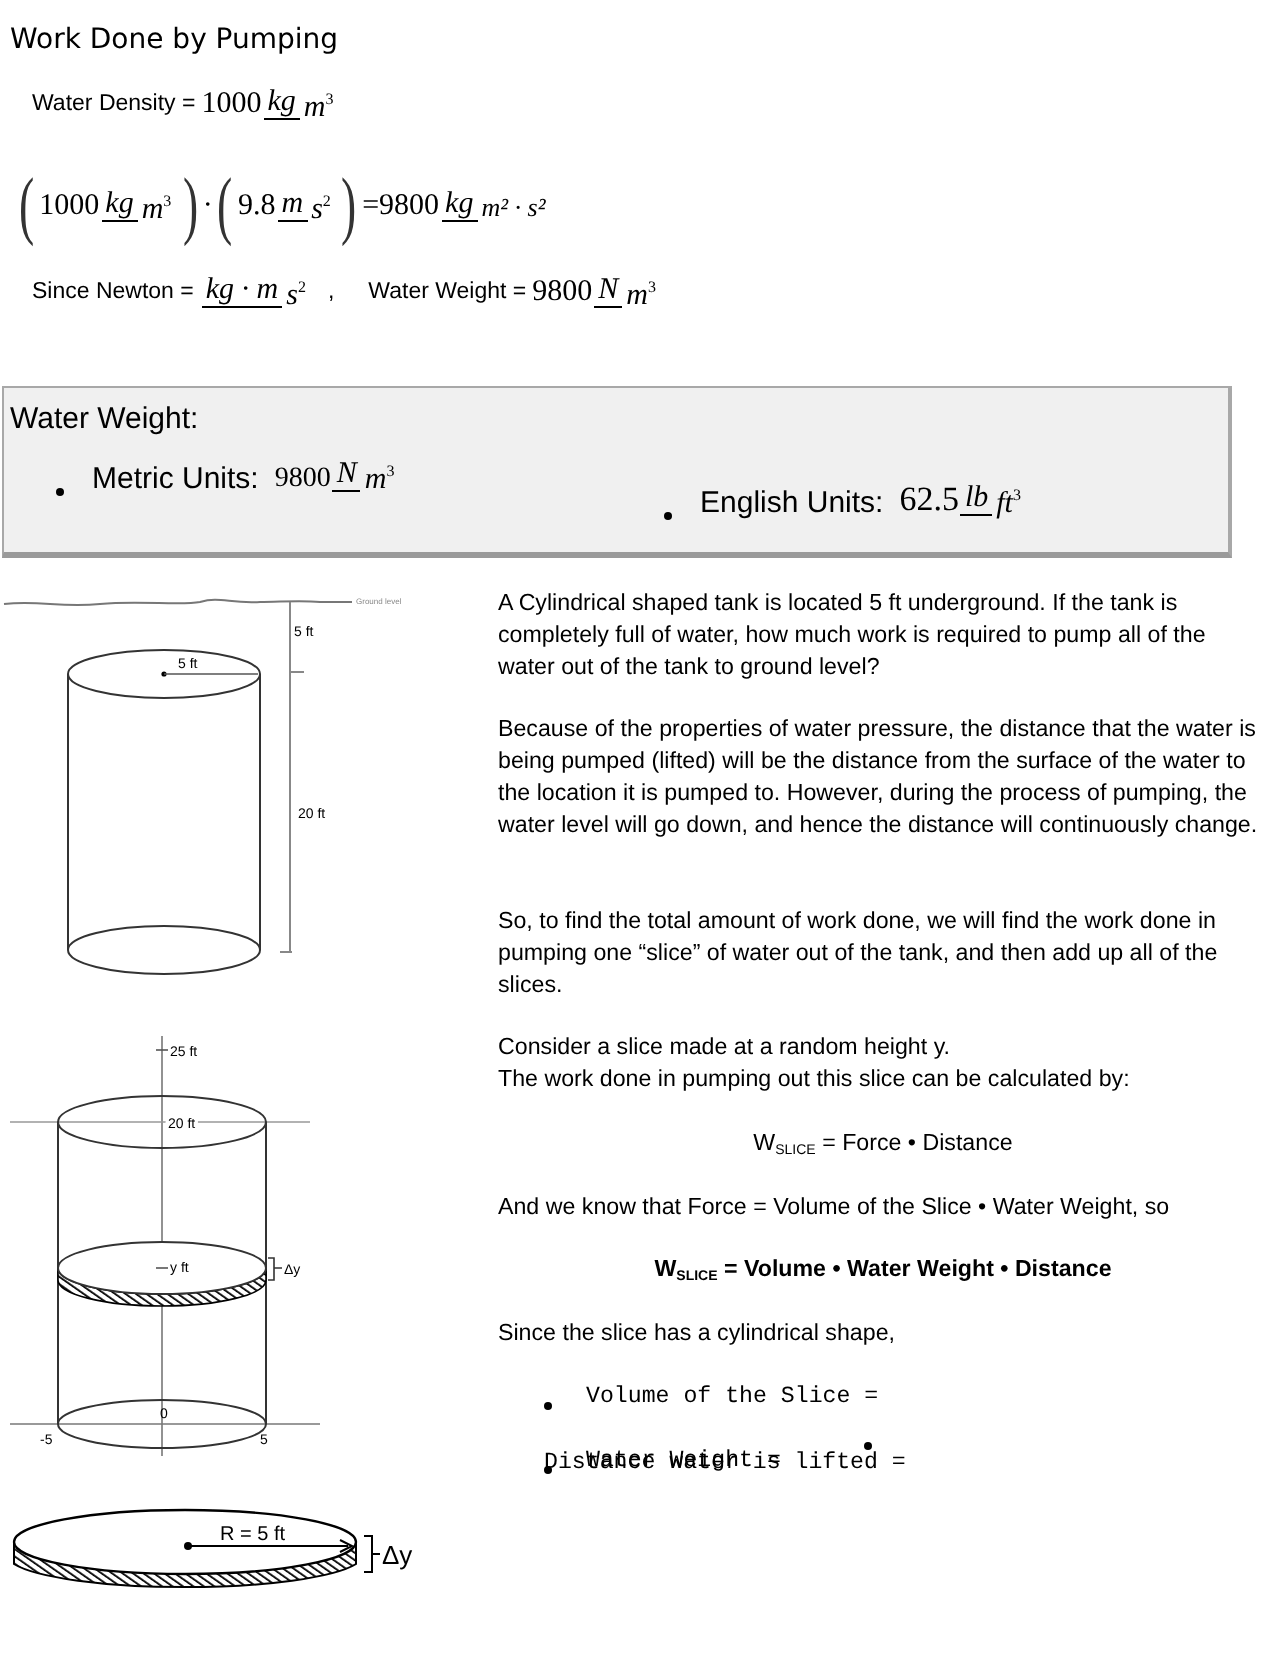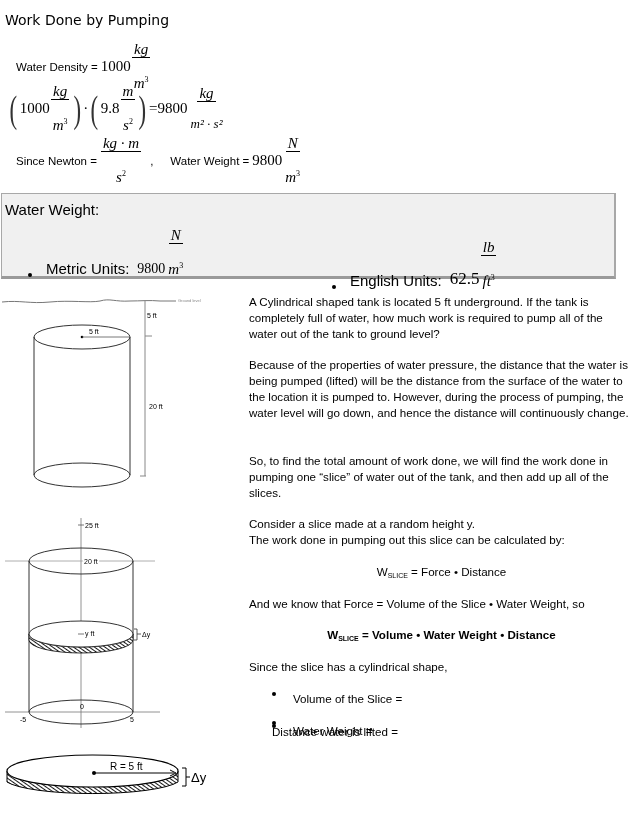--- a/index.html
+++ b/index.html
@@ -3,37 +3,37 @@
 <meta charset="utf-8">
 <style>
   html, body { margin: 0; padding: 0; background: #ffffff; }
   body { width: 631px; height: 829px; position: relative; overflow: hidden;
          font-family: "DejaVu Sans", "Liberation Sans", sans-serif; color: #000; }
   .abs { position: absolute; }
   .title { left: 5px; top: 12px; font-family: "DejaVu Sans", sans-serif; font-weight: normal; font-size: 14px; }
   .lbl { font-family: "Liberation Sans", sans-serif; font-size: 11.5px; white-space: nowrap; margin-left: 11px; }
   .math { font-family: "Liberation Serif", serif; font-style: italic; }
   .mnum { font-family: "Liberation Serif", serif; font-style: normal; font-size: 15px; }
-  .frac { display: inline-flex; flex-direction: column; align-items: center; vertical-align: middle; margin: 0 1px; gap: 14px; }
+  .frac { display: inline-flex; flex-direction: row; align-items: center; vertical-align: middle; margin: 0 1px; }
   .frac .num { border-bottom: 1px solid #000; padding: 0 2px; line-height: 15px; font-size: 15px; }
   .frac .den { line-height: 15px; font-size: 15px; padding: 0 2px; }
   .frac sup { font-size: 8px; font-style: normal; }
   .eqrow { display: flex; align-items: center; white-space: nowrap; }
   .paren { font-family: "Liberation Serif", serif; font-size: 38px; font-weight: 100; line-height: 38px; transform: scaleX(0.6); display: inline-block; color: #333; }
 
   .ww-box { left: 1px; top: 193px; width: 612px; height: 82px; background: #f0f0f0;
             border: 1px solid #a8a8a8; border-bottom: 3px solid #9a9a9a; border-right: 2px solid #a8a8a8; }
   .ww-title { left: 5px; top: 201px; font-family: "Liberation Sans", sans-serif; font-size: 15px; }
   .ww-item { font-family: "Liberation Sans", sans-serif; font-size: 15px; display: flex; align-items: flex-end; white-space: nowrap; }
   .bullet { display: inline-block; width: 4px; height: 4px; border-radius: 50%; background: #000; margin-right: 14px; }
 
   .para { font-family: "Liberation Sans", sans-serif; font-size: 11.6px; line-height: 16px; width: 385px; }
   .center { text-align: center; }
   .sub { font-size: 7px; vertical-align: -2px; text-transform: uppercase; }
-  .list-item { display: flex; align-items: flex-start; font-family: Liberation Sans, sans-serif; font-size: 11.6px; }
+  .list-item { display: flex; align-items: flex-end; font-family: Liberation Mono, monospace; font-size: 11.6px; }
   .list-item .dot { width: 4px; height: 4px; border-radius: 50%; background: #000; margin-right: 17px; }
 
   svg text { font-family: "Liberation Sans", sans-serif; }
 </style>
 </head>
 <body>
 
 <div class="abs title">Work Done by Pumping</div>
 
 <div class="abs eqrow" style="left:5px; top:42px;">

